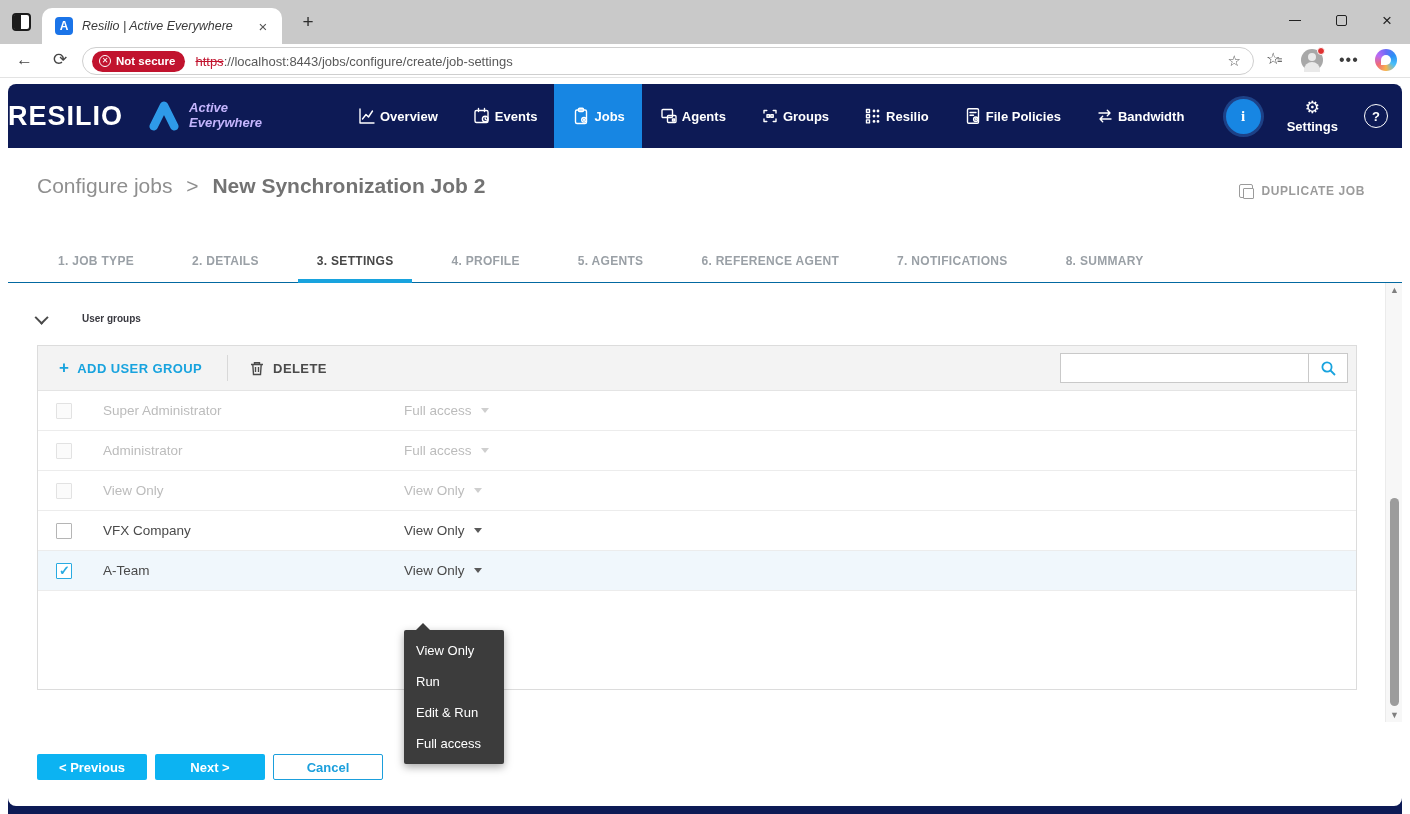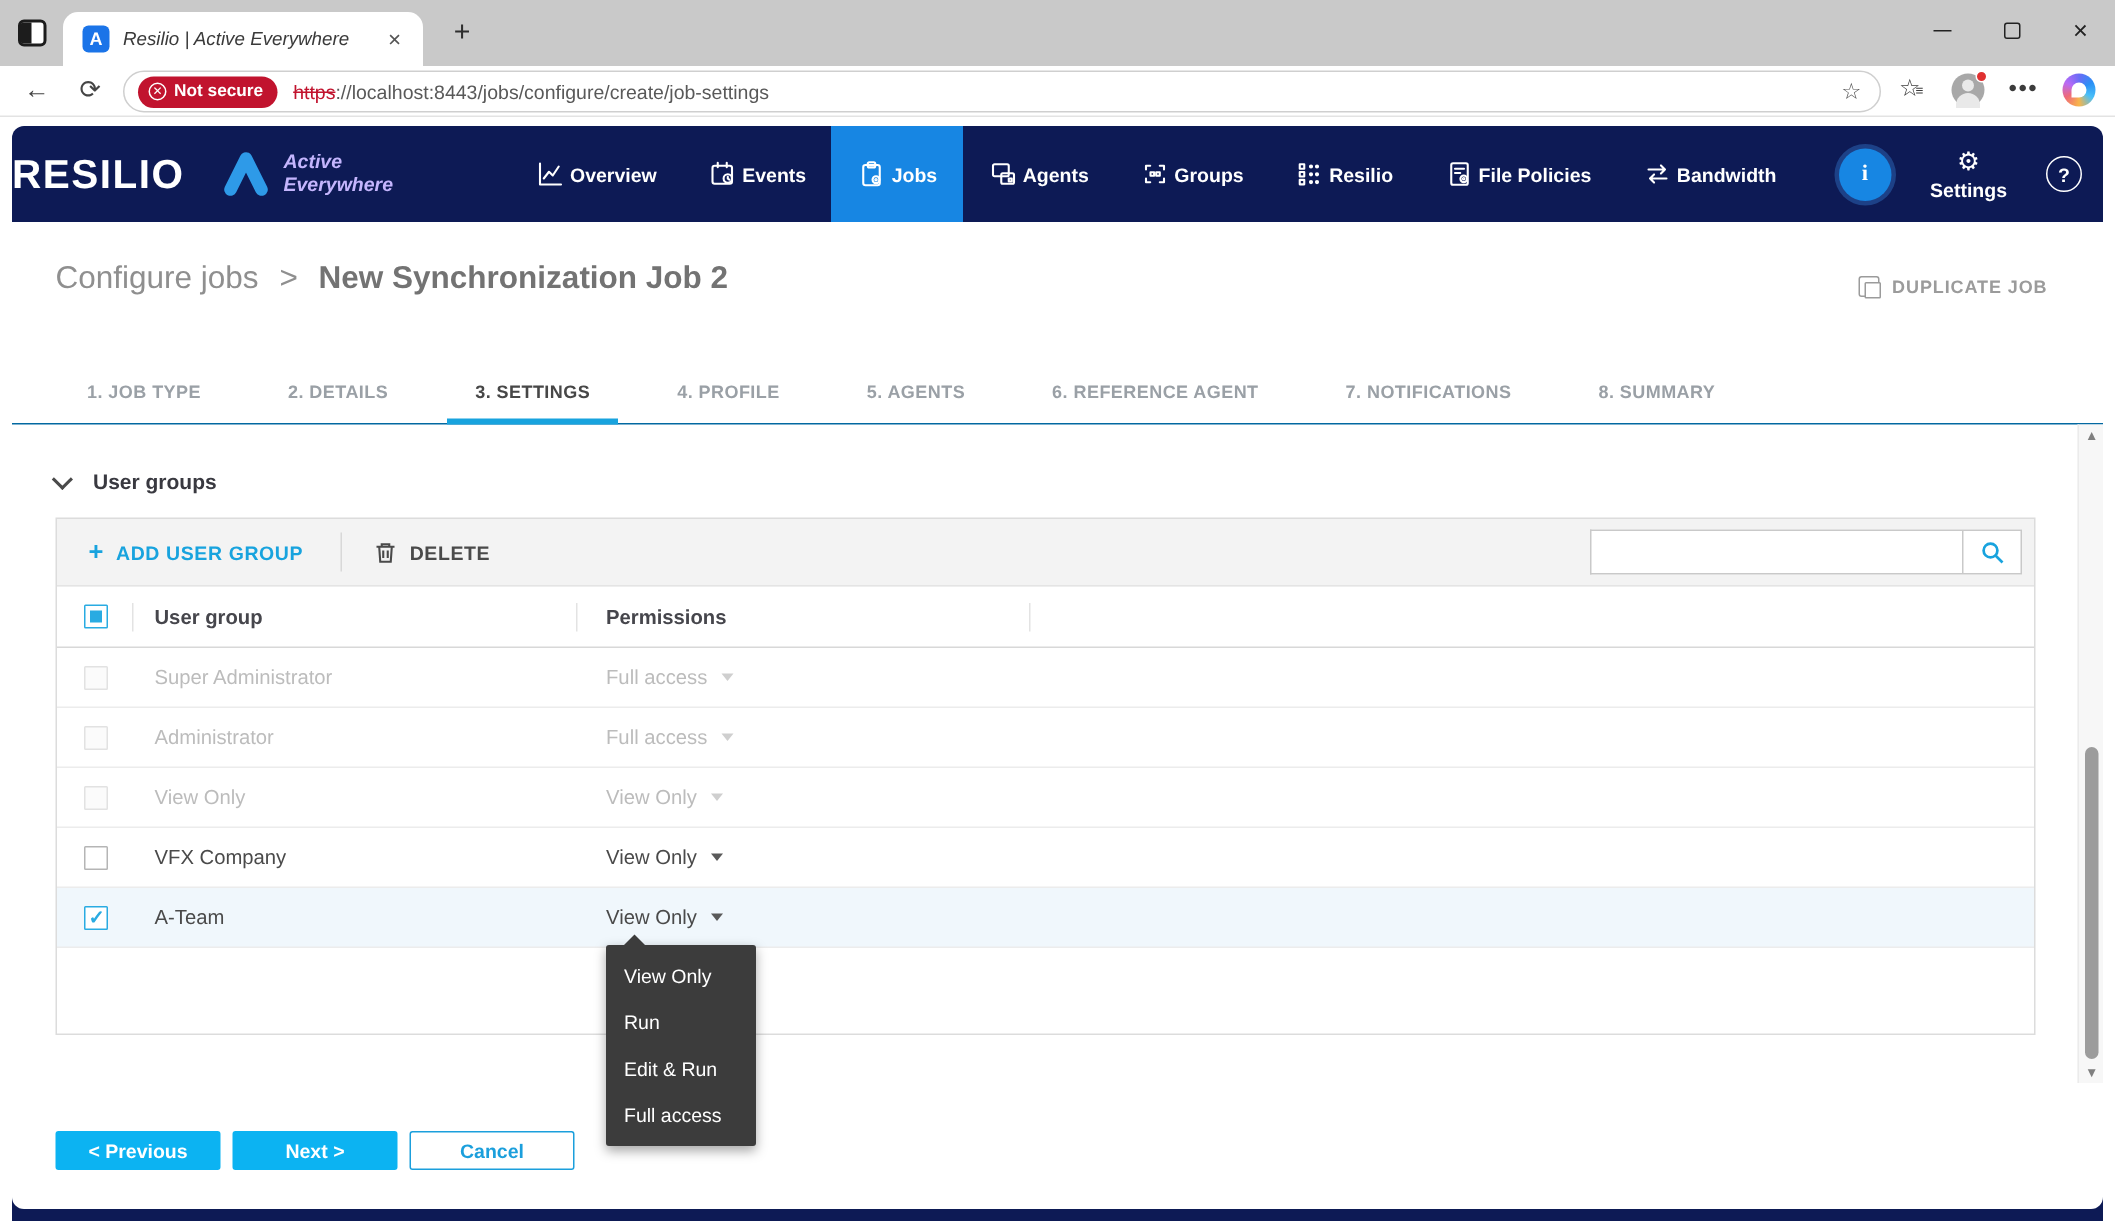--- a/index.html
+++ b/index.html
@@ -75,21 +75,21 @@
   .copy-ico{width:14px;height:14px;border:1.6px solid #9b9b9b;border-radius:2px;position:relative;}
   .copy-ico::before{content:"";position:absolute;left:3px;top:3px;width:9px;height:9px;border:1.6px solid #9b9b9b;background:#fff;border-radius:1px;}
 
   .steps{position:absolute;left:0;top:92px;width:1394px;height:43px;border-bottom:1px solid #0369a1;display:flex;align-items:center;padding-left:50px;gap:58px;}
   .step{font-size:12px;font-weight:bold;letter-spacing:.3px;color:#9aa0a6;position:relative;height:43px;display:flex;align-items:center;cursor:pointer;white-space:nowrap;}
   .step.active{color:#474747;}
   .step.active::after{content:"";position:absolute;left:-19px;right:-19px;bottom:0;height:4px;background:var(--accent);}
 
   .section-hd{position:absolute;left:30px;top:165px;display:flex;align-items:center;gap:14px;}
   .chev{width:10px;height:10px;border-left:2px solid #4a4a4a;border-bottom:2px solid #4a4a4a;transform:rotate(-45deg) translateY(-2px);cursor:pointer;}
-  .section-ttl{font-size:14px;font-weight:bold;color:#393940;}
+  .section-ttl{font-size:10px;font-weight:bold;color:#393940;margin-left:20px;}
 
   .card{position:absolute;left:29px;top:197px;width:1320px;height:345px;border:1px solid #dcdcdc;background:#fff;}
   .card-toolbar{position:relative;height:45px;background:#f3f3f3;border-bottom:1px solid #e4e4e4;display:flex;align-items:center;}
   .add-btn{display:flex;align-items:center;gap:8px;color:var(--accent);font-size:13px;font-weight:bold;letter-spacing:.4px;margin-left:21px;cursor:pointer;}
   .plus{font-size:17px;font-weight:bold;line-height:14px;}
   .vdiv{width:1px;height:26px;background:#d8d8d8;margin:0 22px 0 25px;}
   .del-btn{display:flex;align-items:center;gap:9px;color:#4a4a4a;font-size:13px;font-weight:bold;letter-spacing:.4px;cursor:pointer;}
   .search{position:absolute;right:8px;top:7px;display:flex;}
   .search input{width:248px;height:30px;border:1px solid #c9c9c9;border-right:none;background:#fff;outline:none;padding:0 8px;font-size:13px;font-family:"Liberation Sans",sans-serif;}
   .search-btn{width:40px;height:30px;border:1px solid #c9c9c9;background:#fff;display:flex;align-items:center;justify-content:center;cursor:pointer;}
@@ -333,28 +333,20 @@
             <input value="" style="">
             <div class="search-btn">
               <svg width="17" height="17" viewBox="0 0 17 17" fill="none" stroke="#18a3de" stroke-width="1.8">
                 <circle cx="7" cy="7" r="4.6"></circle>
                   <path d="M10.5 10.5L15 15"></path>
               </svg>
             </div>
           </div>
         </div>
 
-        <div class="thead">
-          <span class="cb indet"></span>
-          <span class="hdiv" style="left:50px;"></span>
-          <span class="col-name">User group</span>
-          <span class="hdiv" style="left:346px;"></span>
-          <span class="col-perm" style="cursor:default;">Permissions</span>
-          <span class="hdiv" style="left:648px;"></span>
-        </div>
         <div id="rows">
             <div class="trow disabled">
     <span class="cb dis"></span>
     <span class="col-name">Super Administrator</span>
     <span class="col-perm">
       <span>Full access</span>
       <span class="caret"></span>
     </span>
   </div>
             <div class="trow disabled">

